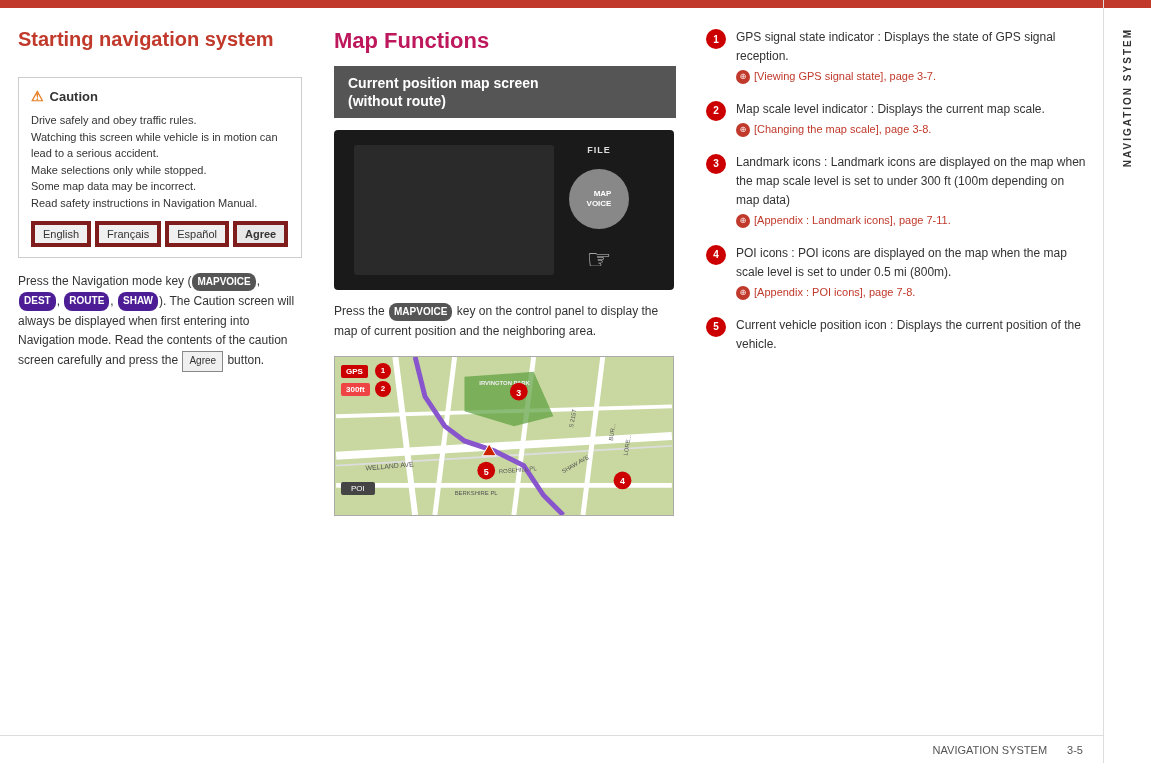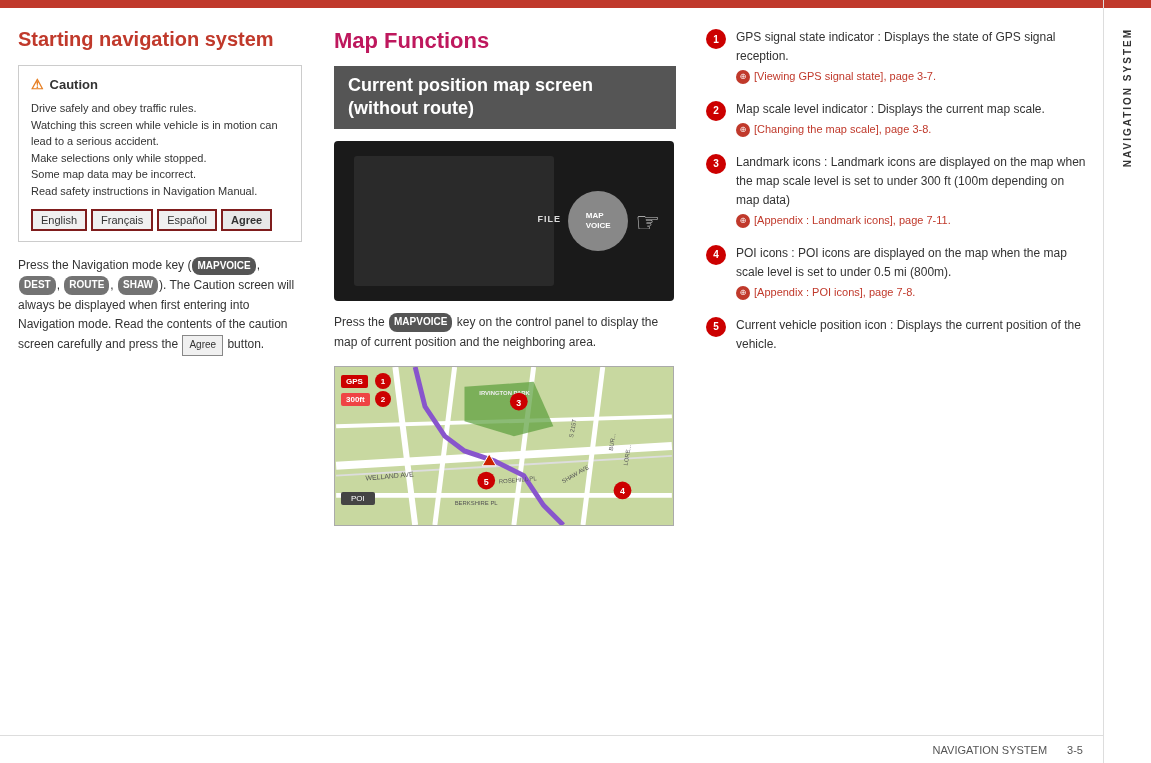--- a/index.html
+++ b/index.html
@@ -65,21 +65,21 @@
     .left-col {
       width: 320px;
       padding: 20px 18px;
       flex-shrink: 0;
     }
 
     .left-col-title {
       font-size: 20px;
       font-weight: bold;
       color: #c0392b;
-      margin-bottom: 14px;
+      margin-bottom: 26px;
     }
 
     .caution-box {
       border: 1px solid #ccc;
       padding: 10px 12px;
       margin-bottom: 14px;
       background: #fff;
     }
 
     .caution-header {
@@ -103,21 +103,21 @@
       line-height: 1.5;
       margin-bottom: 10px;
     }
 
     .caution-buttons {
       display: flex;
       gap: 4px;
     }
 
     .caution-btn {
-      border: 2px solid #7f1d1d;
+      border: 4px solid #7f1d1d;
       background: #f0f0f0;
       padding: 3px 8px;
       font-size: 11px;
       cursor: pointer;
       color: #333;
     }
 
     .caution-btn.agree {
       background: #e8e8e8;
       font-weight: bold;
@@ -135,21 +135,21 @@
       color: #fff;
       font-size: 10px;
       padding: 1px 5px;
       border-radius: 8px;
       font-weight: bold;
       vertical-align: middle;
       margin: 0 1px;
     }
 
     .inline-badge.gray {
-      background: #737373;
+      background: #4c1d95;
     }
 
     .agree-badge {
       display: inline-block;
       border: 1px solid #888;
       background: #f0f0f0;
       font-size: 10px;
       padding: 1px 6px;
       vertical-align: middle;
       margin: 0 1px;
@@ -166,21 +166,21 @@
       font-size: 22px;
       font-weight: bold;
       color: #be185d;
       margin-bottom: 12px;
     }
 
     .section-header-box {
       background: #555;
       color: #fff;
       padding: 8px 14px;
-      font-size: 18px;
+      font-size: 14px;
       font-weight: bold;
       margin-bottom: 12px;
       line-height: 1.3;
     }
 
     .device-image {
       width: 340px;
       height: 160px;
       background: #1a1a1a;
       border-radius: 4px;
@@ -202,20 +202,21 @@
       border-radius: 3px;
     }
 
     .device-right {
       position: absolute;
       right: 10px;
       top: 10px;
       width: 130px;
       height: 140px;
       display: flex;
+      flex-direction: column;
       align-items: center;
       justify-content: space-around;
     }
 
     .file-label {
       color: #ddd;
       font-size: 9px;
       font-weight: bold;
       letter-spacing: 1px;
       margin-bottom: 4px;
@@ -225,21 +226,21 @@
       background: #888;
       color: #fff;
       border-radius: 50%;
       width: 60px;
       height: 60px;
       display: flex;
       align-items: center;
       justify-content: center;
       font-size: 8px;
       font-weight: bold;
-      text-align: left;
+      text-align: right;
       line-height: 1.2;
       cursor: pointer;
     }
 
     .hand-icon {
       font-size: 28px;
       color: #ccc;
       margin-top: 4px;
     }
 

